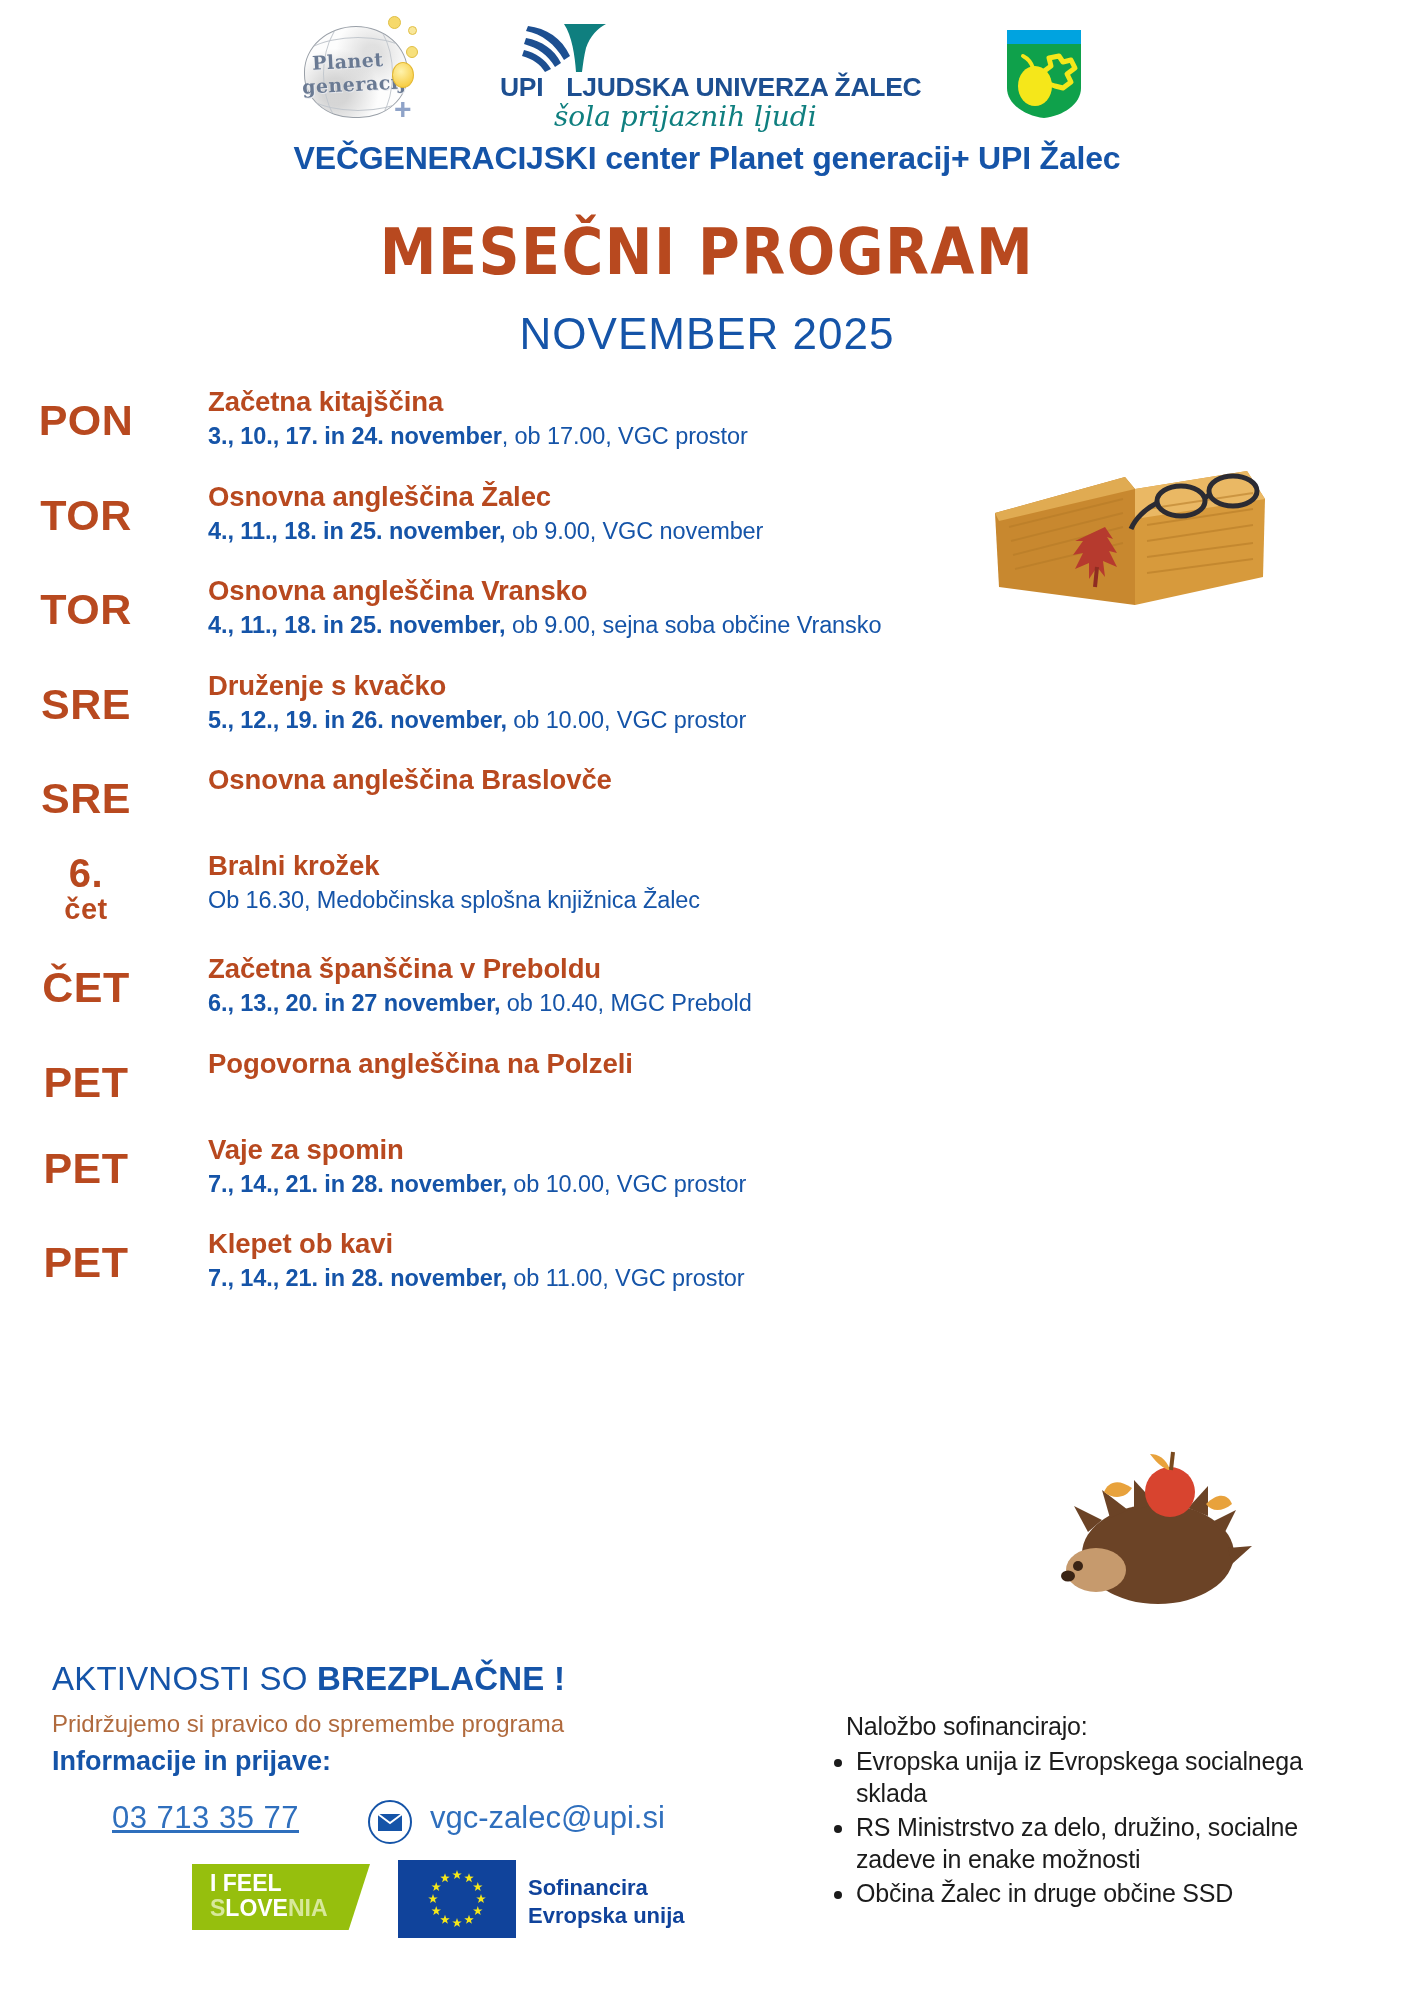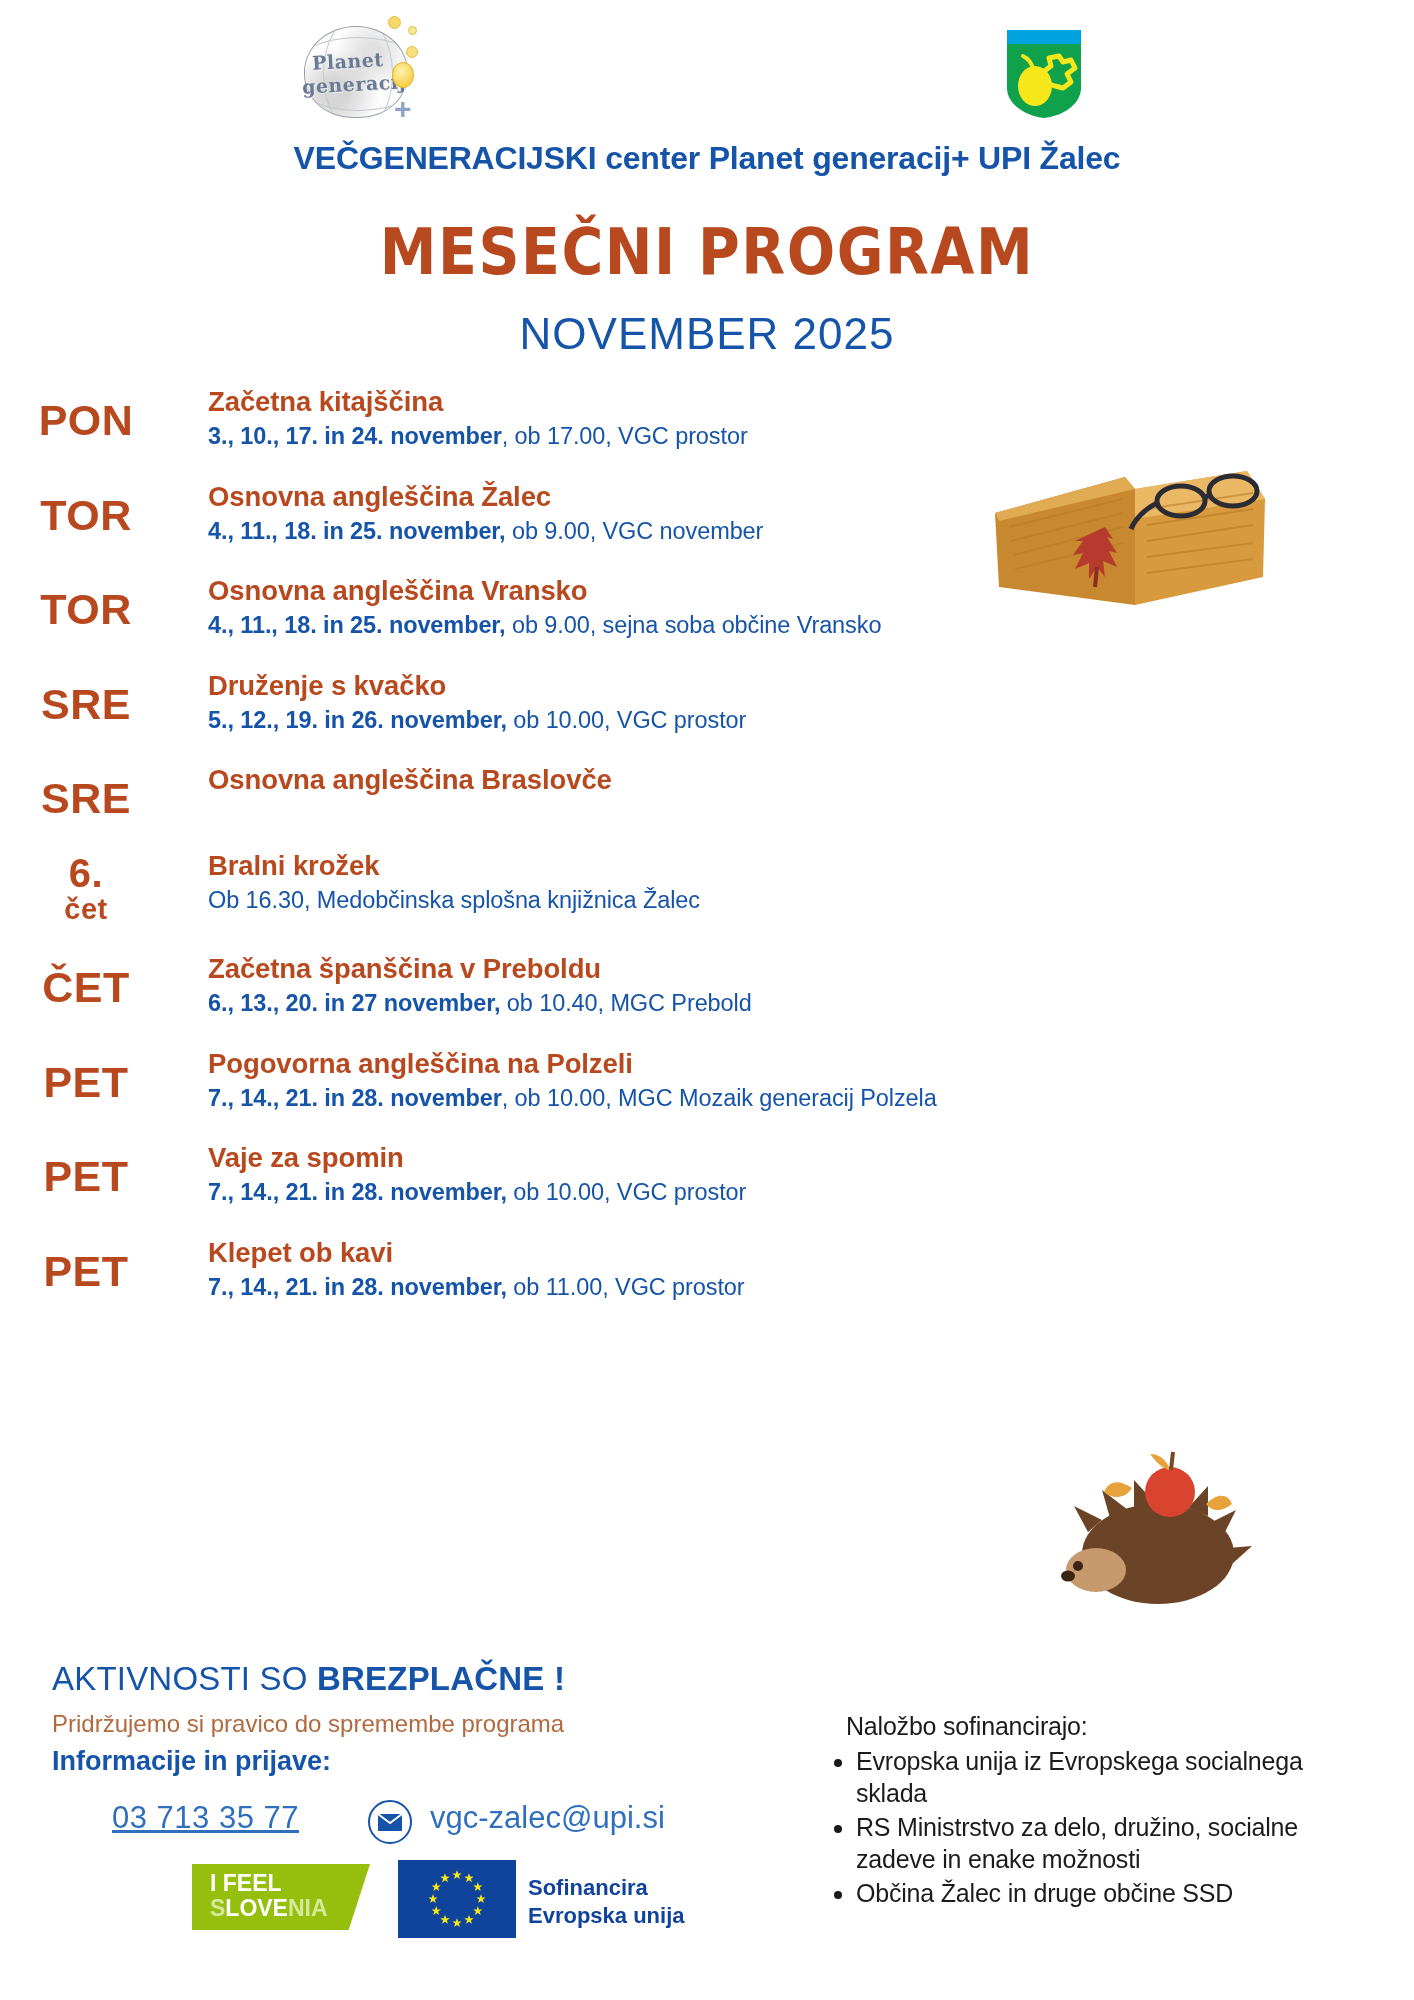--- a/index.html
+++ b/index.html
@@ -229,20 +229,33 @@
     <div class="globe"></div>
     <div class="planet-word1">Planet</div>
     <div class="planet-word2">generacij</div>
     <div class="plus-mark">+</div>
     <span class="dot d1"></span>
     <span class="dot d2"></span>
     <span class="dot d3"></span>
     <span class="dot d4"></span>
   </div>
 
+  <div class="logo-upi">
+    <svg class="upi-bird" viewBox="0 0 90 52">
+      <path d="M44 2 L86 2 C78 6 70 14 66 26 C64 34 63 42 62 50 L56 50 C55 34 52 14 44 2 Z" fill="#0f7f7f"></path>
+      <path d="M8 4 C26 6 42 16 50 34 L44 38 C35 22 22 12 6 9 Z" fill="#1d4f91"></path>
+      <path d="M6 16 C22 19 34 27 41 41 L35 45 C28 33 18 26 4 22 Z" fill="#1d4f91"></path>
+      <path d="M4 28 C16 31 25 37 31 47 L25 50 C20 42 13 37 2 34 Z" fill="#1d4f91"></path>
+    </svg>
+    <div class="upi-text">
+      <span class="upi-abbr">UPI</span>
+      <span style="display:inline-block;width:16px"></span><span>LJUDSKA UNIVERZA ŽALEC</span>
+    </div>
+    <div class="upi-slogan">šola prijaznih ljudi</div>
+  </div>
 
   <svg class="logo-shield" viewBox="0 0 78 92">
     <path d="M2 2 H76 V60 C76 76 58 88 39 90 C20 88 2 76 2 60 Z" fill="#0fa14b"></path>
     <path d="M2 2 H76 V16 H2 Z" fill="#00a3e0"></path>
     <ellipse cx="30" cy="58" rx="17" ry="20" fill="#f5e71a"></ellipse>
     <path d="M28 40 C26 34 22 30 18 28" stroke="#f5e71a" stroke-width="4" fill="none" stroke-linecap="round"></path>
     <path d="M44 56 L38 44 L46 38 L44 30 L54 28 L58 34 L66 32 L70 40 L62 46 L66 54 L58 60 L50 58 Z" fill="none" stroke="#f5e71a" stroke-width="5" stroke-linejoin="round"></path>
   </svg>
 </div>
 
@@ -298,21 +311,20 @@
         <div class="day">ČET</div>
         <div class="entry">
           <div class="etitle">Začetna španščina v Preboldu</div>
           <div class="edetail"><span class="b">6., 13., 20. in 27 november,</span><span> ob 10.40, MGC Prebold</span></div>
         </div>
       </div>
       <div class="row">
         <div class="day">PET</div>
         <div class="entry">
           <div class="etitle">Pogovorna angleščina na Polzeli</div>
-          <div class="edetail"><span class="b">7., 14., 21. in 28. november</span><span>, ob 10.00, MGC Mozaik generacij Polzela</span></div>
         </div>
       </div>
       <div class="row">
         <div class="day">PET</div>
         <div class="entry">
           <div class="etitle"> Vaje za spomin</div>
           <div class="edetail"><span class="b">7., 14., 21. in 28. november,</span><span> ob 10.00, VGC prostor</span></div>
         </div>
       </div>
       <div class="row">

